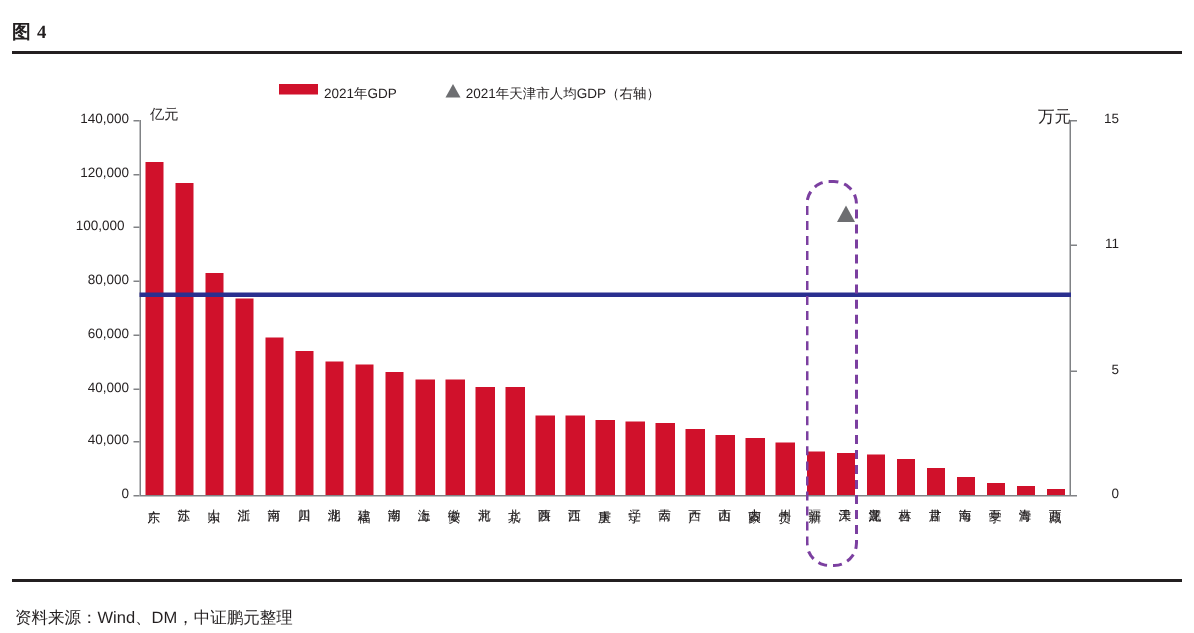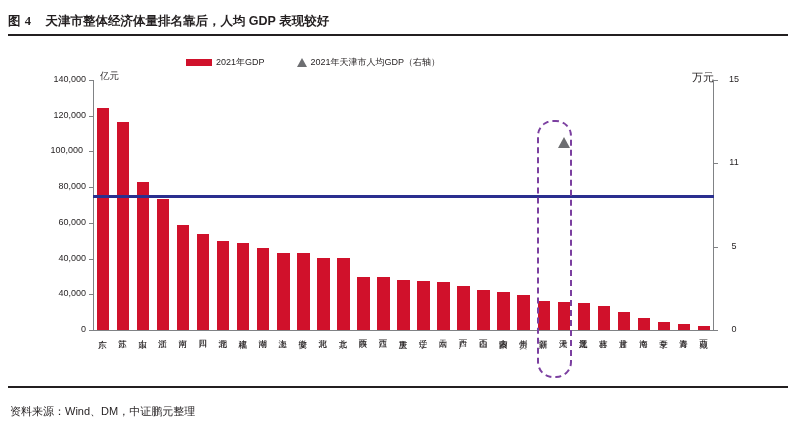--- a/index.html
+++ b/index.html
@@ -33,41 +33,41 @@
   .source{
     position:absolute;left:10px;top:404px;font-size:11px;white-space:nowrap;
     font-family:"Liberation Sans","DejaVu Sans",sans-serif;
   }
 
   
   .legend{
     position:absolute;left:186px;top:54px;width:470px;height:16px;
     display:flex;align-items:center;gap:10px;font-size:9px;
   }
-  .legend-item{display:flex;align-items:center;gap:4px;white-space:nowrap;}
+  .legend-item{display:flex;gap:4px;white-space:nowrap;}
   .legend-item.spaced{margin-left:22px;}
   .lg-swatch-bar{width:26px;height:7px;background:#d0112b;display:inline-block;}
   .lg-swatch-line{width:30px;height:4px;background:#2a2f8f;display:inline-block;}
   .lg-swatch-tri{
     width:0;height:0;border-left:5px solid transparent;border-right:5px solid transparent;
     border-bottom:9px solid #6d6e71;display:inline-block;
   }
   .lg-label{font-size:9px;color:#231f20;}
 
   
   .plot-wrap{position:absolute;left:0;top:0;width:796px;height:422px;}
   .axis-unit-left{position:absolute;left:100px;top:70px;font-size:9.5px;color:#231f20;}
   .axis-unit-right{position:absolute;left:692px;top:70px;font-size:11px;color:#231f20;}
 
   .ytick-left{
     position:absolute;width:56px;text-align:right;font-size:9px;color:#231f20;
     font-family:"Liberation Sans","DejaVu Sans",sans-serif;
   }
   .ytick-right{
-    position:absolute;width:24px;text-align:center;font-size:9px;color:#231f20;
+    position:absolute;width:24px;text-align:right;font-size:9px;color:#231f20;
     font-family:"Liberation Sans","DejaVu Sans",sans-serif;
   }
   .tickmark-l{position:absolute;width:4px;height:1px;background:#808285;}
   .tickmark-r{position:absolute;width:4px;height:1px;background:#808285;}
 
   .axis-line-left{position:absolute;left:93px;top:80px;width:1.2px;height:250px;background:#808285;}
   .axis-line-right{position:absolute;left:713px;top:80px;width:1.2px;height:250px;background:#808285;}
   .axis-line-x{position:absolute;left:93px;top:330px;width:621px;height:1.4px;background:#808285;}
 
   .bars{position:absolute;left:93px;top:80px;width:621px;height:250px;}
@@ -102,21 +102,20 @@
     transform:none;
   }
 </style>
 </head>
 <body>
 
 <div class="page">
 
   <div class="fig-header">
     <span class="fig-num">图 4</span>
-    <span class="fig-title">天津市整体经济体量排名靠后，人均 GDP 表现较好</span>
   </div>
   <div class="rule-top"></div>
   <div class="rule-bottom"></div>
 
   <div class="source">资料来源：Wind、DM，中证鹏元整理</div>
 
   <div class="legend">
     <div class="legend-item">
       <span class="lg-swatch-bar"></span>
       <span class="lg-label">2021年GDP</span>

